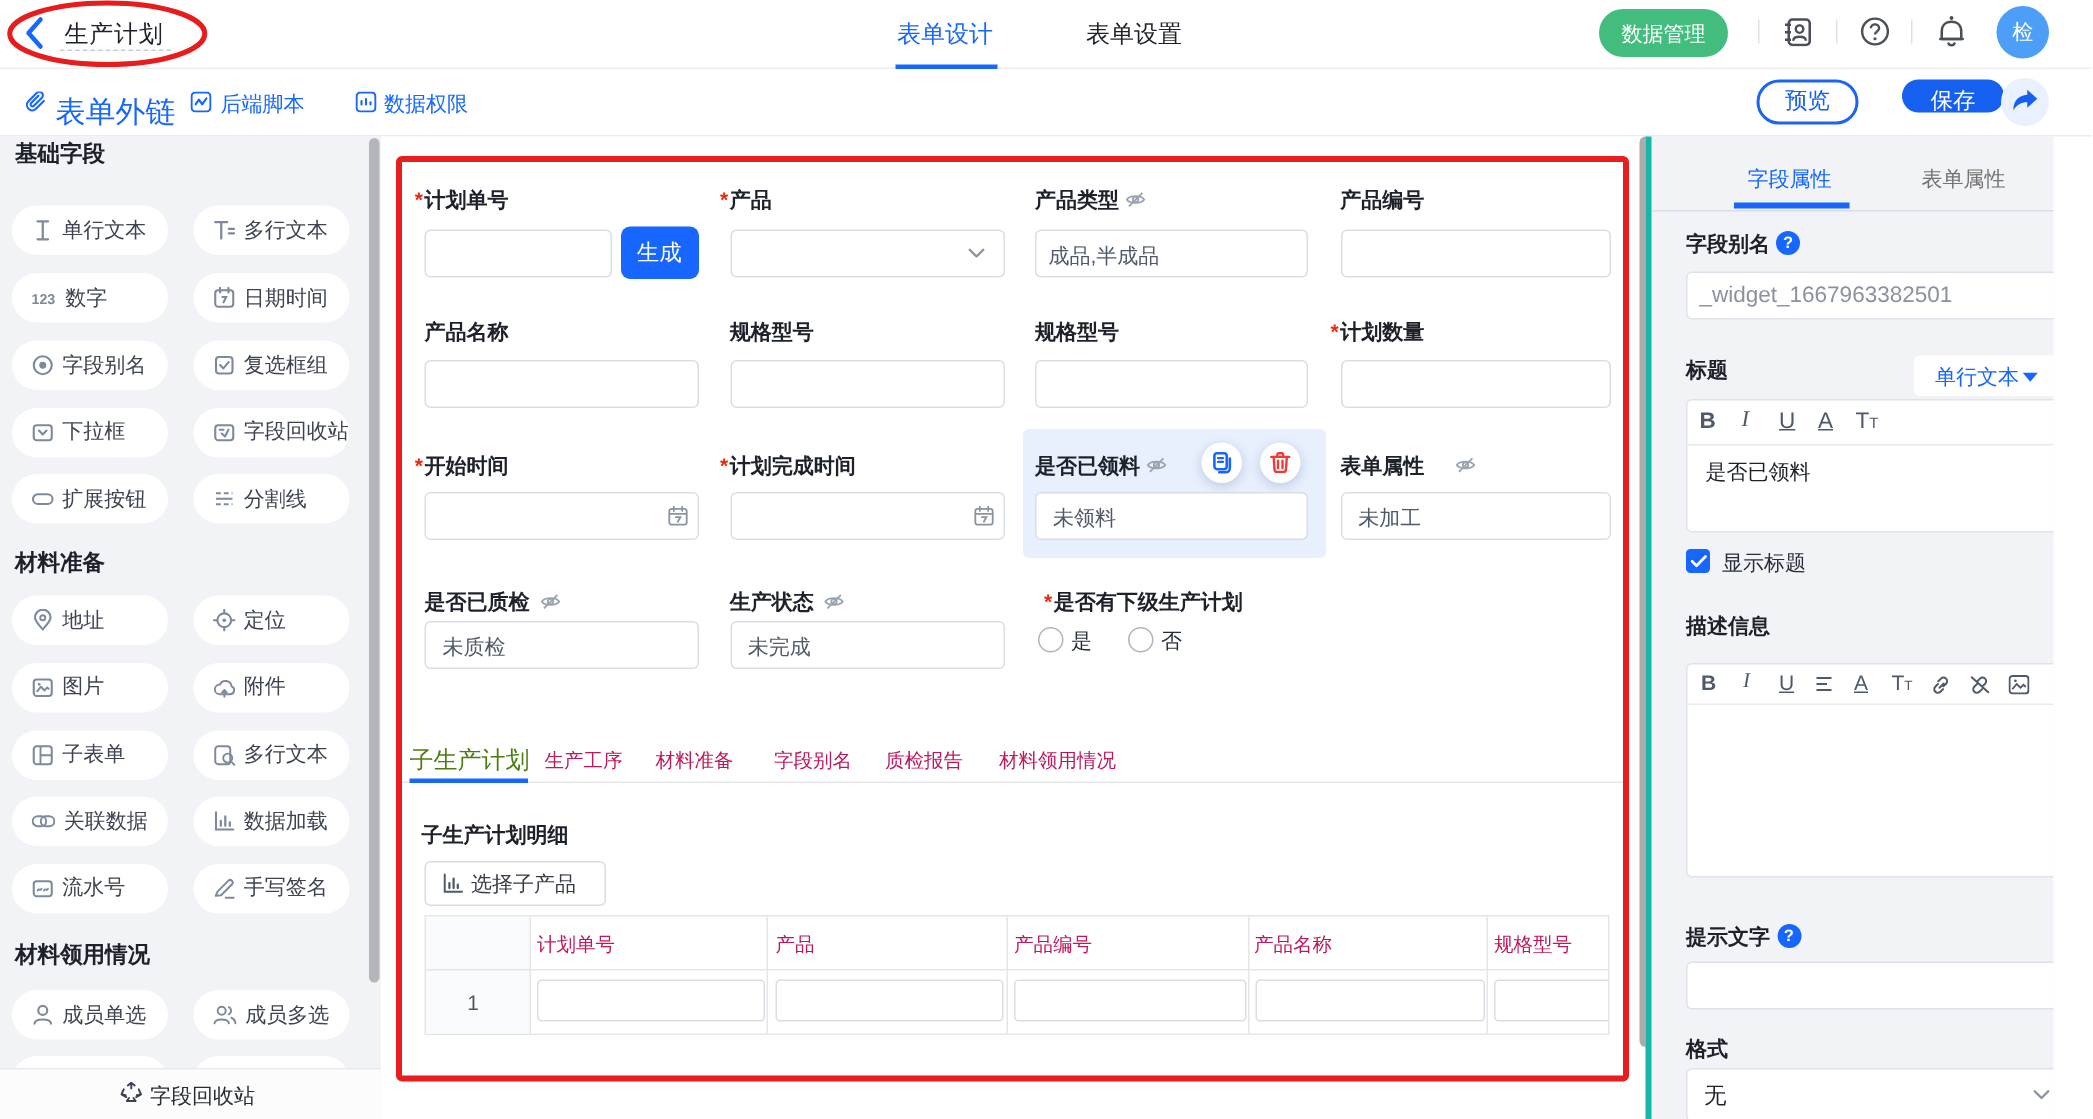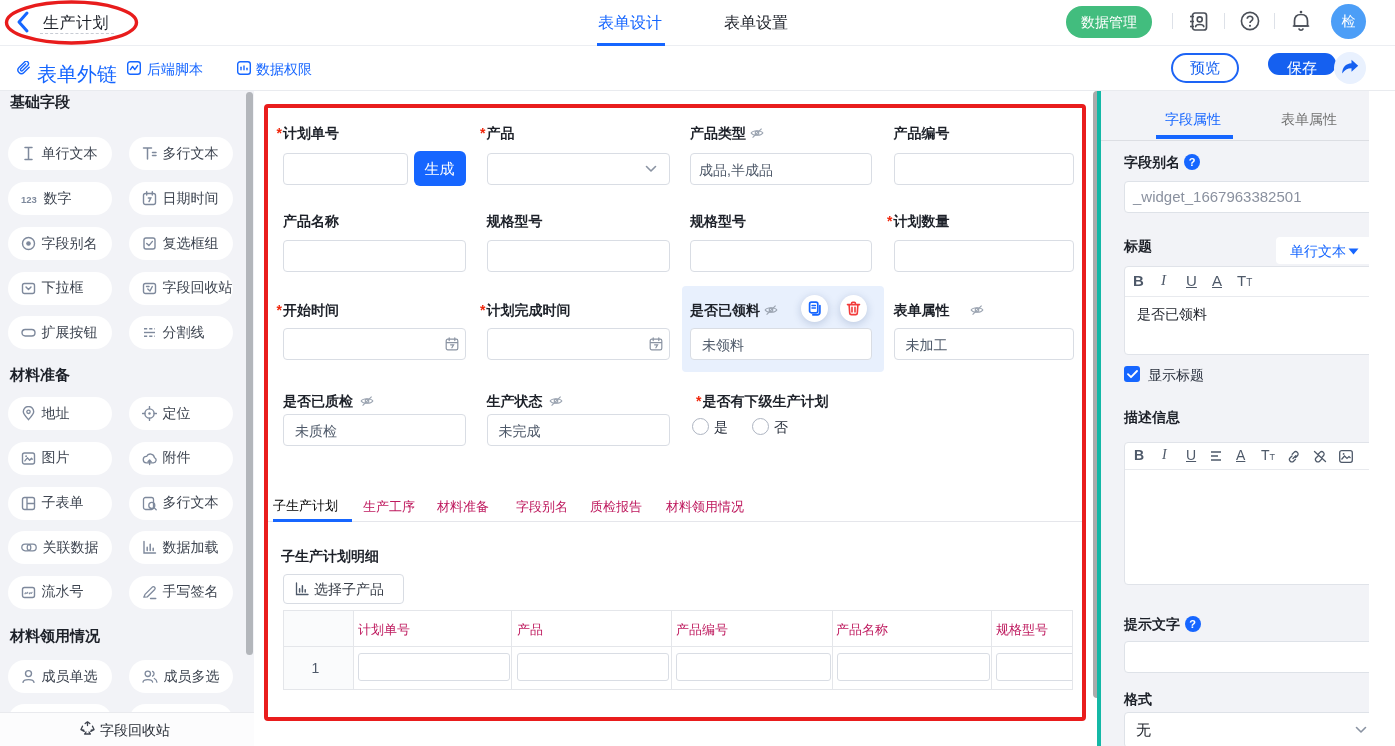--- a/index.html
+++ b/index.html
@@ -343,21 +343,21 @@
     </svg>
 <div class="inp" style="left:232.5px;top:323px;width:183px;height:32px"></div>
 <div class="ghost" style="left:244.5px;top:332px">未完成</div>
 <div class="lbl" style="left:442px;top:302px"><span class="star">*</span>是否有下级生产计划</div>
 <div class="abs" style="left:438px;top:327px;width:17px;height:17px;border-radius:50%;border:1.5px solid #aeb5c2;background:#fff"></div>
 <div class="abs" style="left:460px;top:328px;font-size:14px;color:#272e3b">是</div>
 <div class="abs" style="left:498px;top:327px;width:17px;height:17px;border-radius:50%;border:1.5px solid #aeb5c2;background:#fff"></div>
 <div class="abs" style="left:520px;top:328px;font-size:14px;color:#272e3b">否</div>
 
 <div class="abs" style="left:14px;top:429.5px;width:814px;height:1px;background:#e5e6eb"></div>
-<div class="abs" style="left:19px;top:406px;font-size:13px;color:#000000;white-space:nowrap">子生产计划</div>
+<div class="abs" style="left:19px;top:406px;font-size:16px;color:#4d7c0f;white-space:nowrap">子生产计划</div>
 <div class="abs" style="left:19px;top:428px;width:79px;height:2.5px;background:#1666ff"></div>
 <div class="tabtx" style="left:109px;top:406.5px">生产工序</div>
 <div class="tabtx" style="left:183px;top:406.5px">材料准备</div>
 <div class="tabtx" style="left:262px;top:406.5px">字段别名</div>
 <div class="tabtx" style="left:336px;top:406.5px">质检报告</div>
 <div class="tabtx" style="left:412px;top:406.5px">材料领用情况</div>
 
 <div class="lbl" style="left:27px;top:457px">子生产计划明细</div>
 <div class="abs" style="left:29px;top:482.5px;width:120.5px;height:30.5px;border:1px solid #d8dce3;border-radius:4px;background:#fff"></div>
 <svg class="abs" style="left:41px;top:491px" width="14" height="14" viewBox="0 0 14 14">

